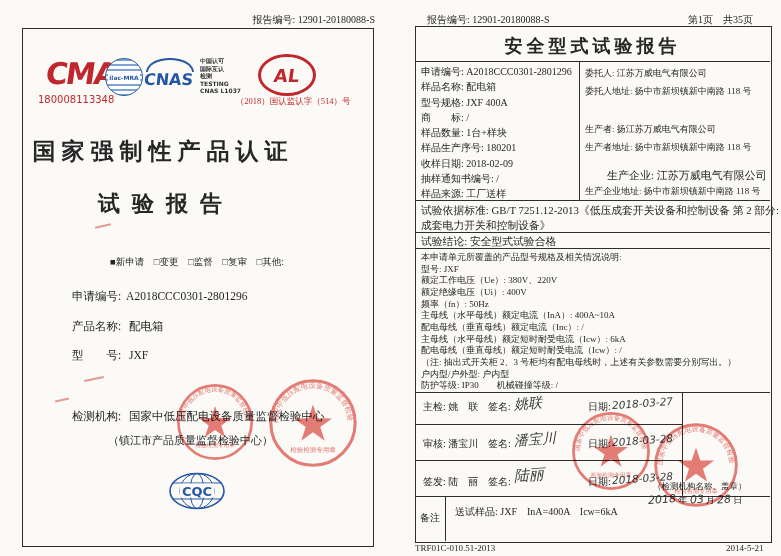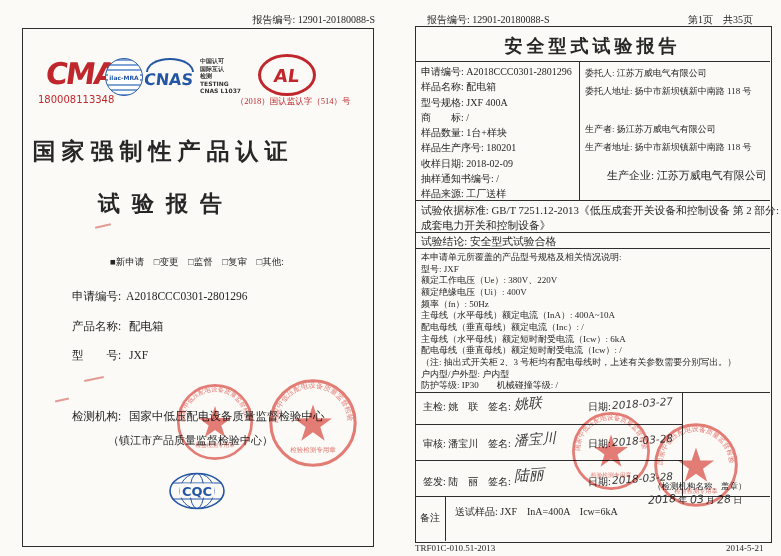--- a/index.html
+++ b/index.html
@@ -143,20 +143,21 @@
     <div>收样日期: 2018-02-09</div>
     <div>抽样通知书编号: /</div>
     <div>样品来源: 工厂送样</div>
   </div>
 
   <div class="abs" style="left:585px;top:67px;font-size:9px;">委托人: 江苏万威电气有限公司</div>
   <div class="abs" style="left:585px;top:85px;font-size:9px;">委托人地址: 扬中市新坝镇新中南路 118 号</div>
   <div class="abs" style="left:585px;top:123px;font-size:9px;">生产者: 扬江苏万威电气有限公司</div>
   <div class="abs" style="left:585px;top:141px;font-size:9px;">生产者地址: 扬中市新坝镇新中南路 118 号</div>
   <div class="abs" style="left:607px;top:168px;font-size:11px;">生产企业: 江苏万威电气有限公司</div>
+  <div class="abs" style="left:585px;top:185px;font-size:9px;">生产企业地址: 扬中市新坝镇新中南路 118 号</div>
 
   <div class="abs" style="left:421px;top:204px;font-size:10.8px;">试验依据标准: GB/T 7251.12-2013《低压成套开关设备和控制设备 第 2 部分:</div>
   <div class="abs" style="left:421px;top:219px;font-size:10.8px;">成套电力开关和控制设备》</div>
   <div class="abs" style="left:421px;top:235px;font-size:10.8px;">试验结论: 安全型式试验合格</div>
 
   <div class="abs spec" style="left:421px;top:252px;">
     <div>本申请单元所覆盖的产品型号规格及相关情况说明:</div>
     <div>型号: JXF</div>
     <div>额定工作电压（Ue）: 380V、220V</div>
     <div>额定绝缘电压（Ui）: 400V</div>

